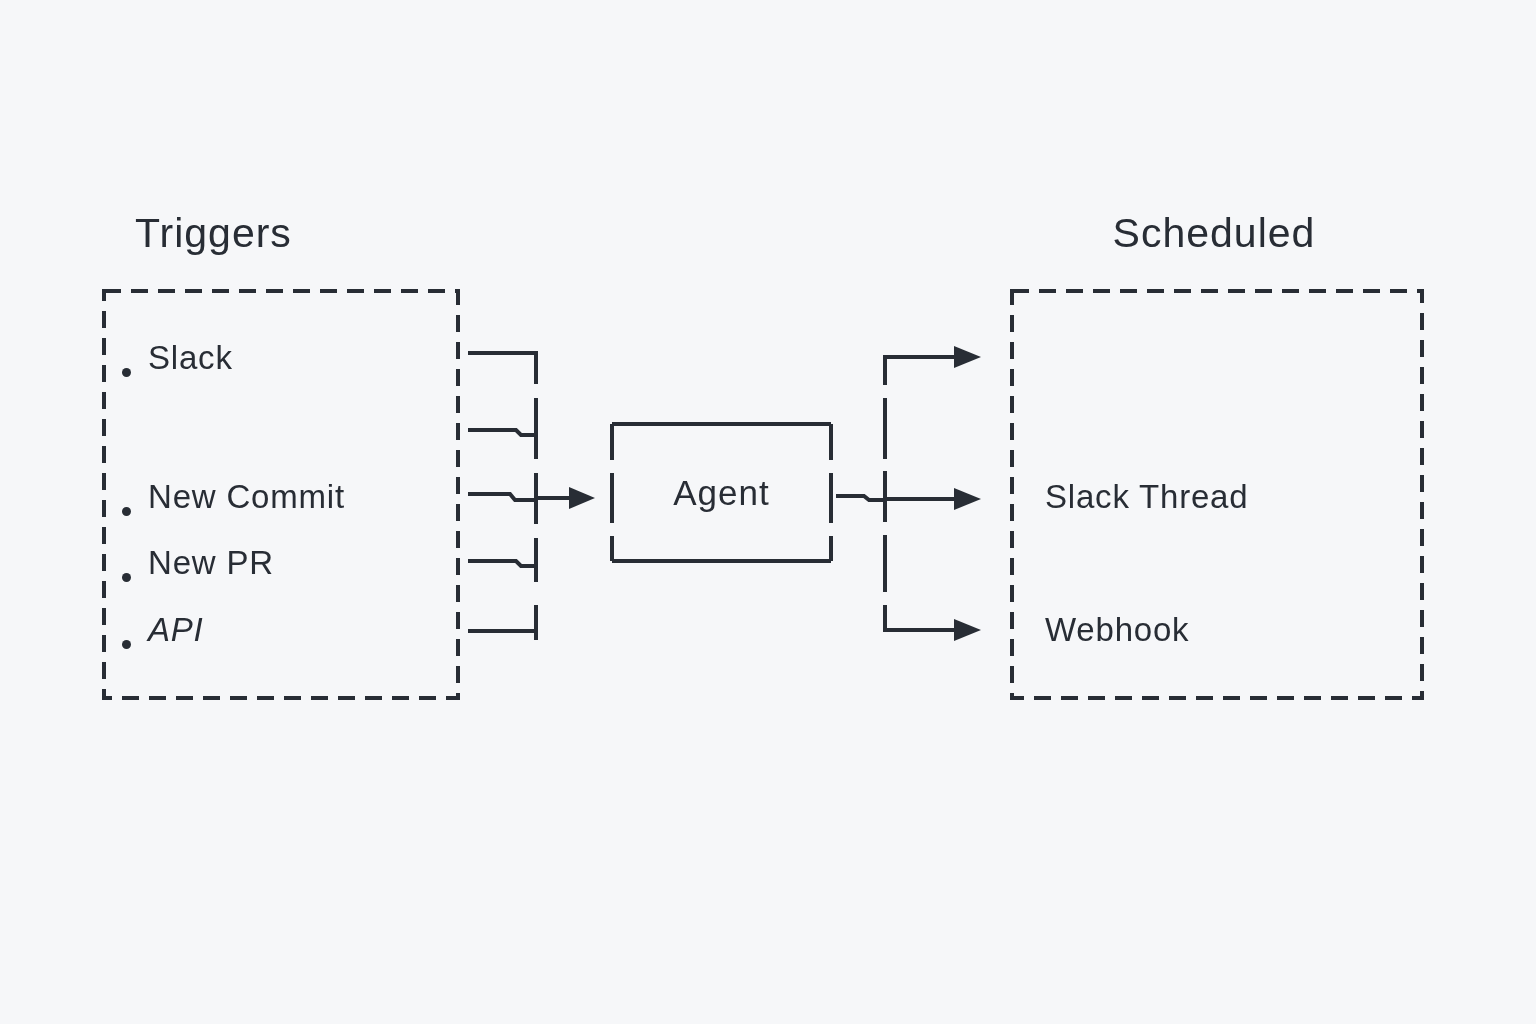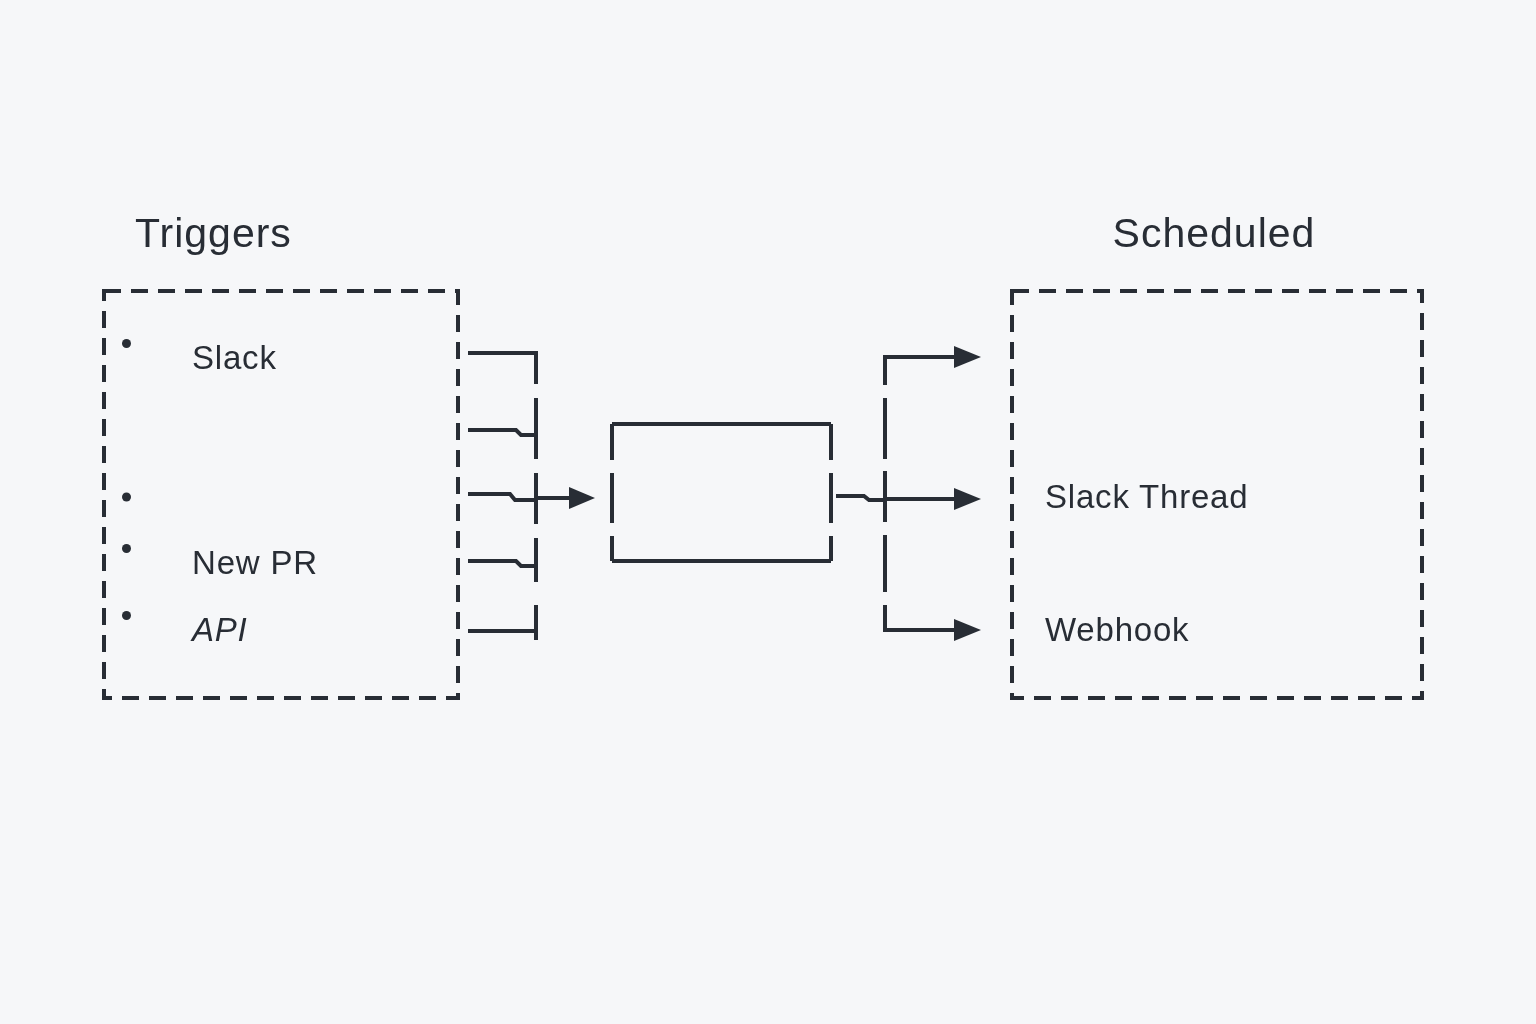--- a/index.html
+++ b/index.html
@@ -33,27 +33,26 @@
     letter-spacing: 1px;
     color: var(--ink);
     white-space: nowrap;
   }
   .group-title.centered { transform: translate(-50%, -50%); }
 
   .diagram-row {
     position: absolute;
     transform: translateY(-50%);
     display: flex;
-    align-items: flex-start;
+    align-items: flex-end;
     font-size: 33px;
     font-weight: 400;
     letter-spacing: 0.8px;
     color: var(--ink);
     white-space: nowrap;
-    gap: 44px;
   }
   .bullet {
     width: 9px; height: 9px;
     border-radius: 50%;
     background: var(--ink);
     margin-right: 17px;
     flex: 0 0 auto;
   }
   .agent-label-box {
     position: absolute;
@@ -121,30 +120,34 @@
 
   <div class="group-title" style="left:135px; top:233px;">Triggers</div>
   <div class="group-title centered" style="left:1214px; top:233px;">Scheduled</div>
 
   <div class="diagram-row" style="left:122px; top:358px;">
     <span class="bullet"></span>
     <span>Slack</span>
   </div>
   <div class="diagram-row" style="left:122px; top:497px;">
     <span class="bullet"></span>
+    <span>New Commit</span>
   </div>
   <div class="diagram-row" style="left:122px; top:563px;">
     <span class="bullet"></span>
     <span>New PR</span>
   </div>
   <div class="diagram-row" style="left:122px; top:630px;font-style:italic;">
     <span class="bullet"></span>
     <span>API</span>
   </div>
 
+  <div class="agent-label-box">
+    <span>Agent</span>
+  </div>
 
   <div class="diagram-row" style="left:1045px; top:497px;">
     <span>Slack Thread</span>
   </div>
   <div class="diagram-row" style="left:1045px; top:630px;">
     <span>Webhook</span>
   </div>
 
 </div>
 

